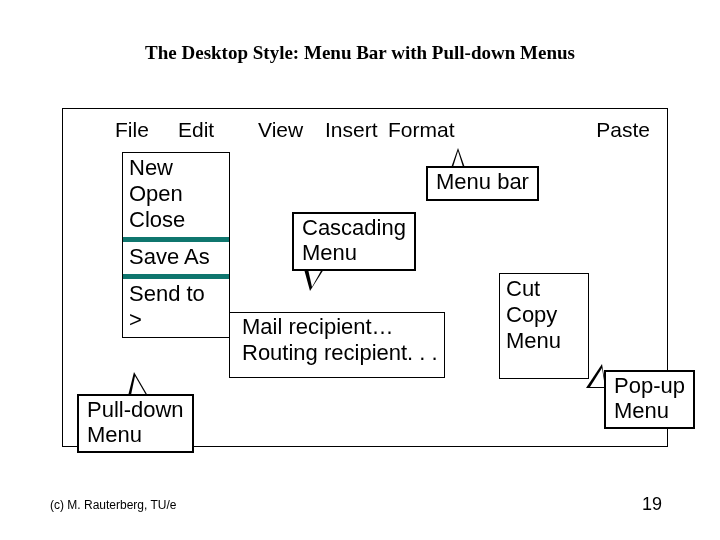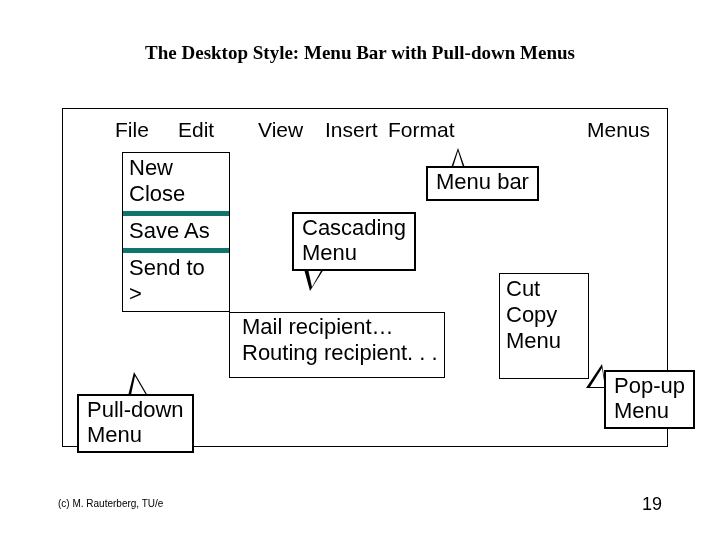--- a/index.html
+++ b/index.html
@@ -20,43 +20,44 @@
 .cb-popup{top:370px;left:604px}
 .tail{position:absolute;width:0;height:0}
 .tail-menubar{top:148px;left:451px;border-left:7px solid transparent;border-right:7px solid transparent;border-bottom:20px solid #000}
 .tail-menubar::after{content:"";position:absolute;top:3px;left:-5px;border-left:5px solid transparent;border-right:5px solid transparent;border-bottom:16px solid #fff}
 .tail-cascading{top:269px;left:304px;border-left:6px solid transparent;border-right:14px solid transparent;border-top:22px solid #000}
 .tail-cascading::after{content:"";position:absolute;top:-22px;left:-2px;border-left:4px solid transparent;border-right:10px solid transparent;border-top:18px solid #fff}
 .tail-pulldown{top:372px;left:128px;border-left:6px solid transparent;border-right:14px solid transparent;border-bottom:24px solid #000}
 .tail-pulldown::after{content:"";position:absolute;top:4px;left:-3px;border-left:4px solid transparent;border-right:11px solid transparent;border-bottom:19px solid #fff}
 .tail-popup{top:364px;left:586px;border-left:16px solid transparent;border-right:4px solid transparent;border-bottom:24px solid #000}
 .tail-popup::after{content:"";position:absolute;top:4px;left:-12px;border-left:12px solid transparent;border-right:3px solid transparent;border-bottom:19px solid #fff}
-.footer-left{position:absolute;top:498px;left:58px;font-family:Arial,sans-serif;font-size:10px}
+.footer-left{position:absolute;top:498px;left:50px;font-family:Arial,sans-serif;font-size:12px}
 .footer-right{position:absolute;top:494px;right:58px;font-family:Arial,sans-serif;font-size:18px}
 </style>
 </head>
 <body>
 
 <div class="slide">
   <div class="title">The Desktop Style: Menu Bar with Pull-down Menus</div>
   <div class="frame"></div>
 
   <div class="menubar">
     <span style="width:63px">File</span>
     <span style="width:80px">Edit</span>
     <span style="width:67px">View</span>
     <span style="width:63px">Insert</span>
     <span style="width:68px">Format</span>
     <span style="flex:1"></span>
-    <span>Menus</span>
+    <span>Paste</span>
   </div>
 
   <div class="pulldown">
     <div class="grp">
       <div>New</div>
+      <div>Open</div>
       <div>Close</div>
     </div>
     <div class="grp">
       <div>Save As</div>
     </div>
     <div class="grp">
       <div>Send to &gt;</div>
     </div>
   </div>
 

